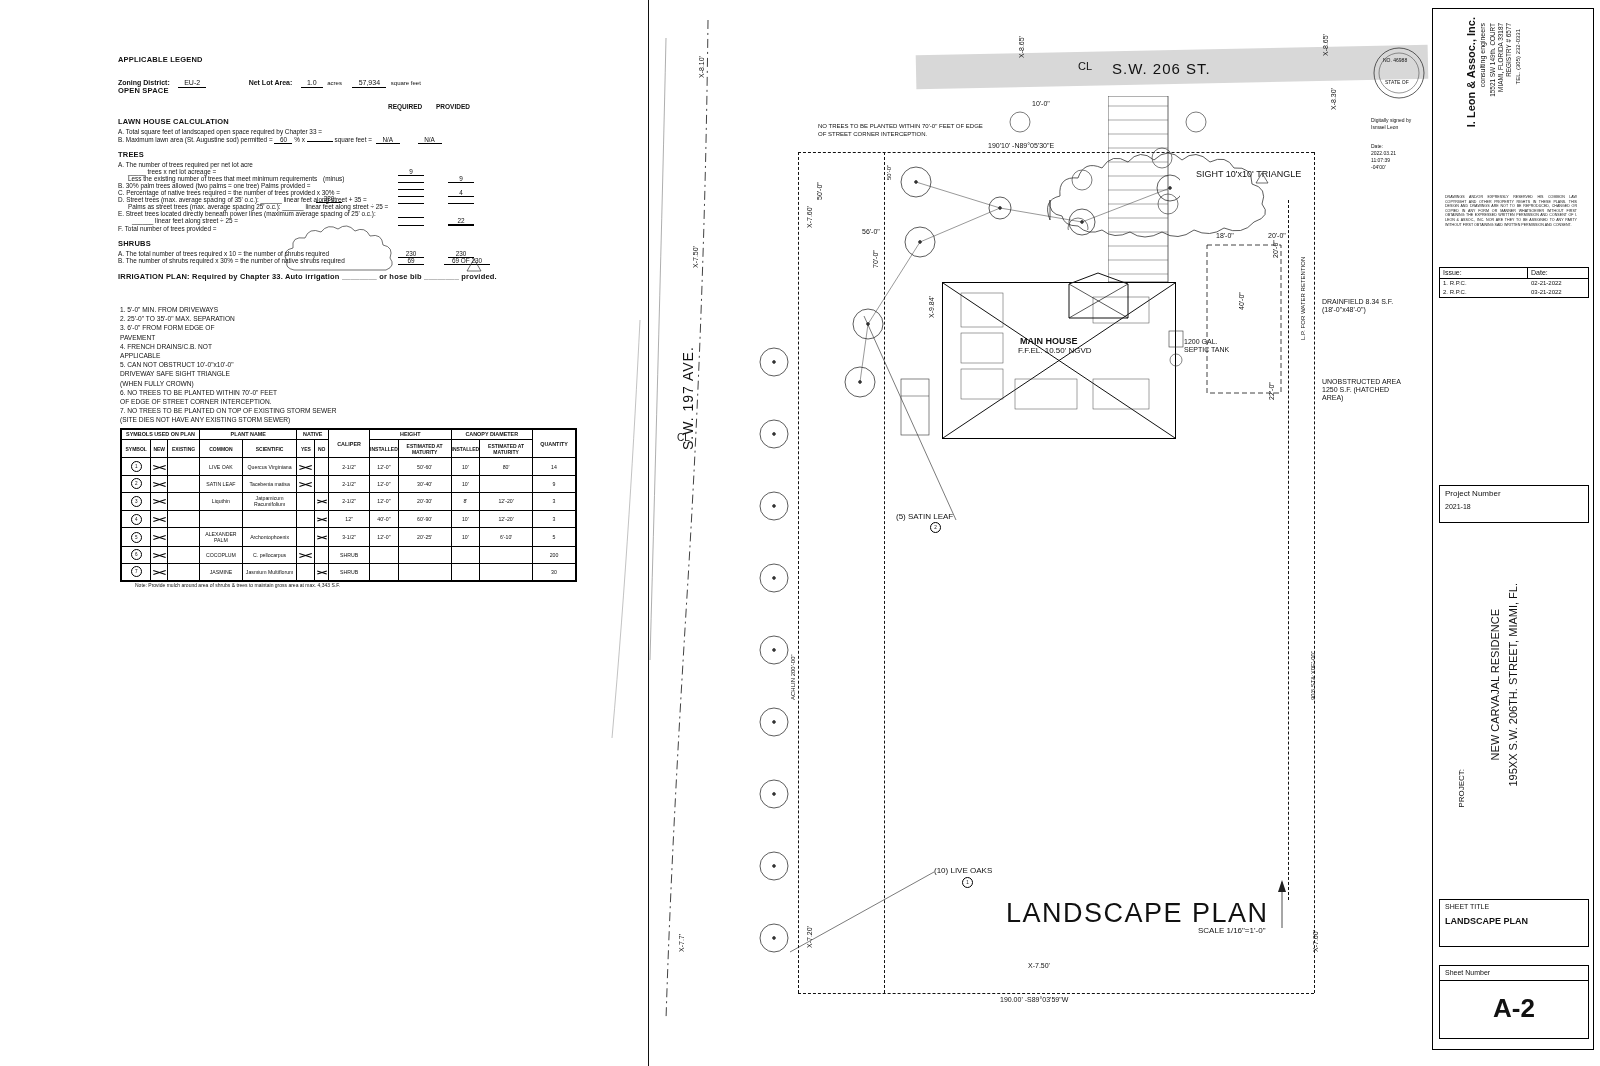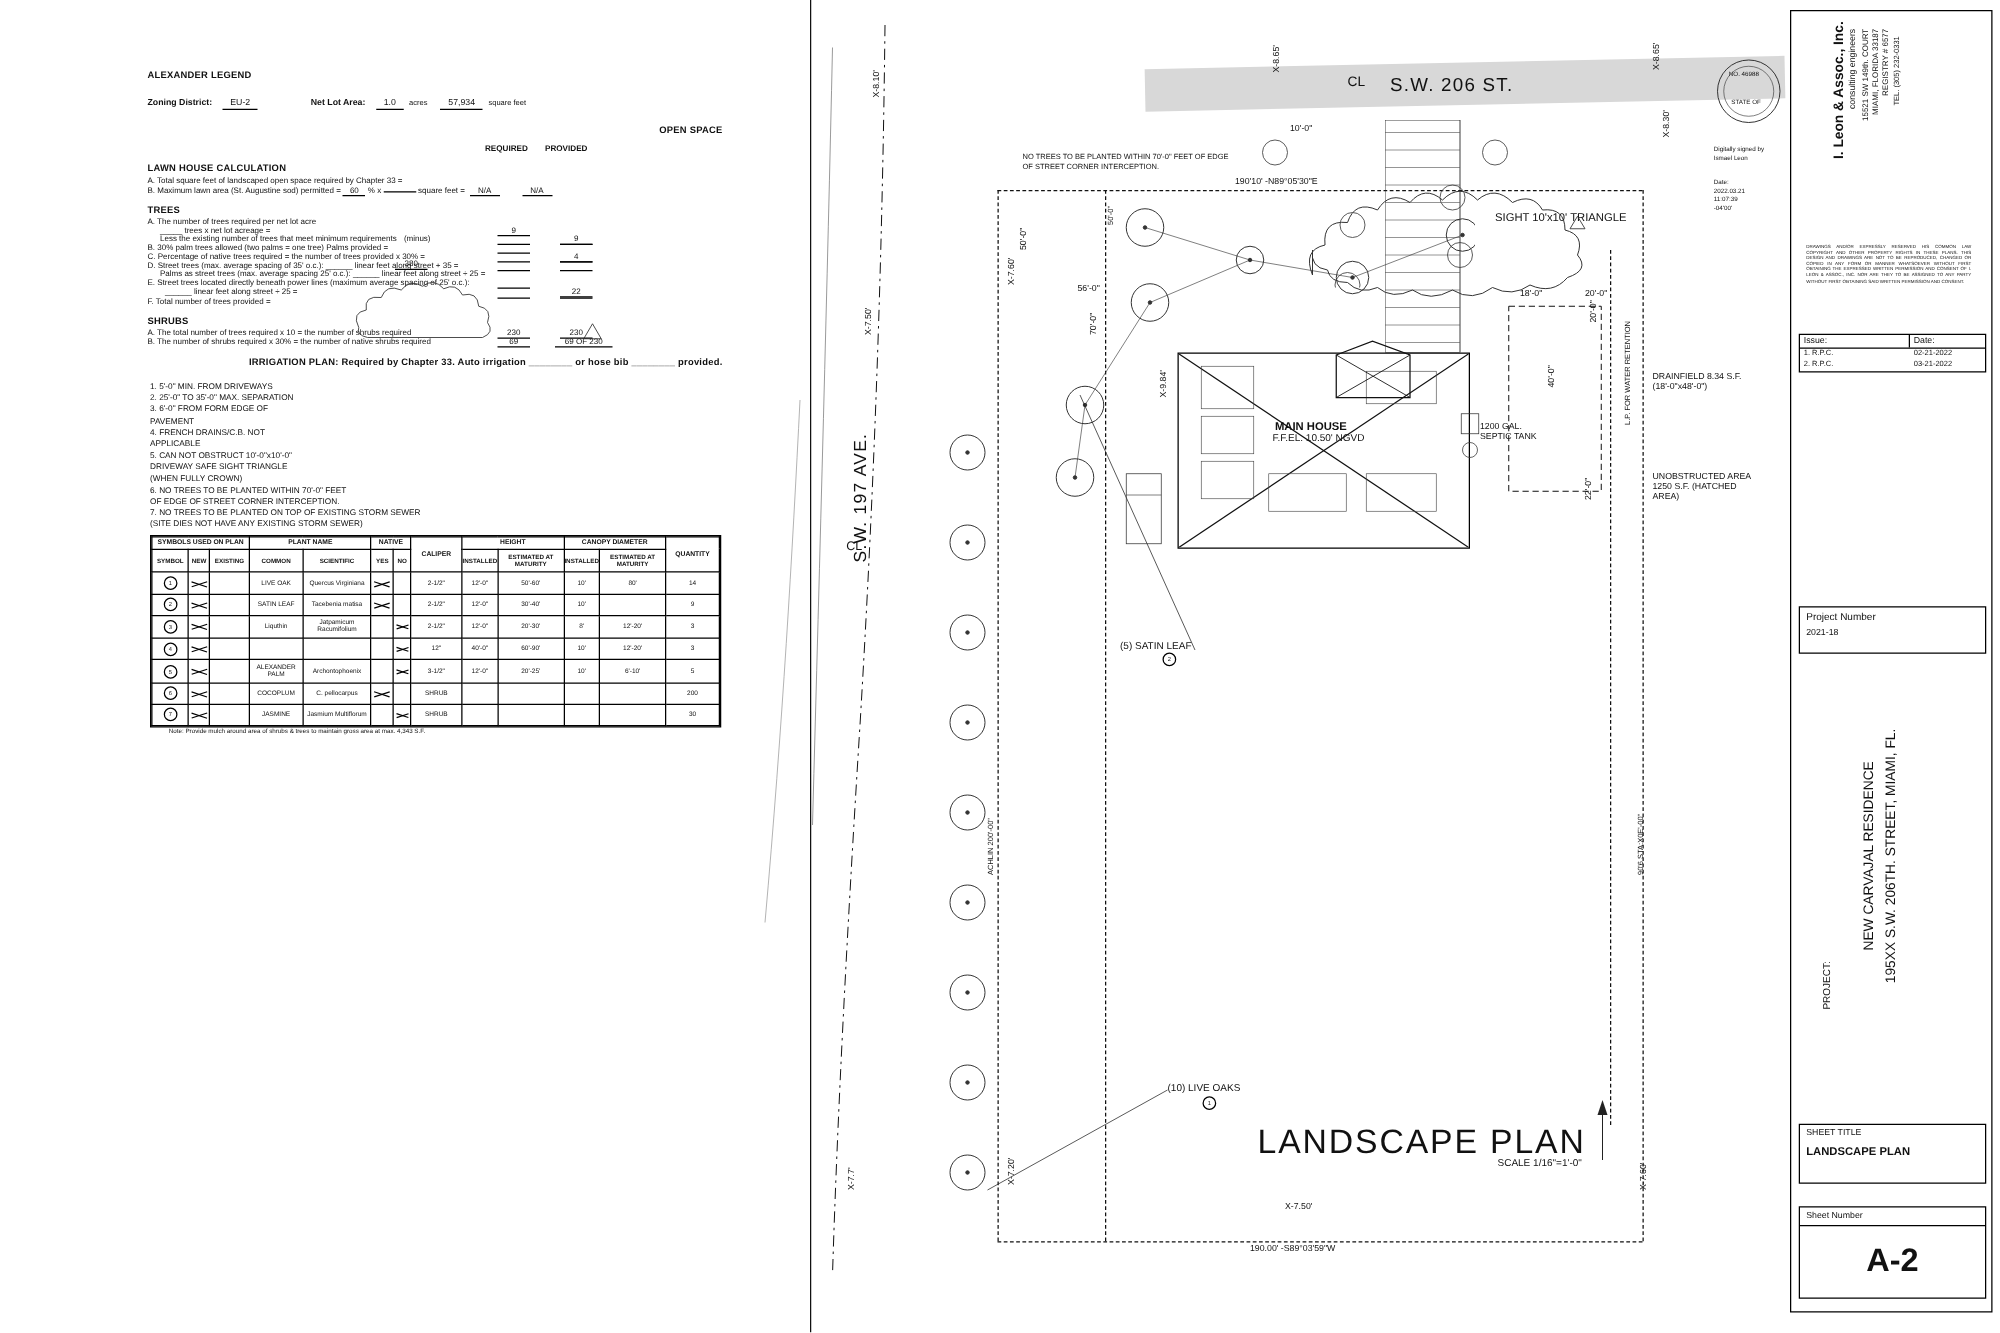--- a/index.html
+++ b/index.html
@@ -52,33 +52,33 @@
   #house{position:absolute;left:942px;top:282px;width:232px;height:155px;border:1.4px solid #000;background:#fff;}
   #house .x1,#house .x2{position:absolute;left:0;top:0;width:100%;height:100%;}
   .streetband{position:absolute;background:#d8d8d8;border:0;}
 </style>
 </head>
 <body>
 
 <div class="sheet">
 
   <div class="abs" id="legend">
-    <div class="hdr">ALEXANDER LEGEND</div>
+    <div class="hdr">APPLICABLE LEGEND</div>
 
     <div style="margin-top:7px;position:relative;height:10px;">
       <span class="t7 b">Zoning District:</span>
       <span class="t7 ul" style="margin-left:4px;">EU-2</span>
       <span class="t7 b" style="margin-left:38px;">Net Lot Area:</span>
       <span class="t7 ul" style="margin-left:4px;min-width:22px;">1.0</span>
       <span class="t6">acres</span>
       <span class="t7 ul" style="margin-left:6px;min-width:34px;">57,934</span>
       <span class="t6">square feet</span>
     </div>
 
-    <div class="hdr" style="margin-top:18px;text-align:right;">OPEN SPACE</div>
+    <div class="hdr" style="margin-top:5px;">OPEN SPACE</div>
 
     <div style="position:relative;height:12px;margin-top:8px;">
       <span class="colhdr" style="left:270px;">REQUIRED</span>
       <span class="colhdr" style="left:318px;">PROVIDED</span>
     </div>
 
     <div class="hdr" style="margin-top:2px;">LAWN HOUSE CALCULATION</div>
     <div class="it" style="margin-top:2px;">A.  Total square feet of landscaped open space required by Chapter 33 =</div>
     <div class="it" style="margin-top:1px;">
       <span>B.  Maximum lawn area (St. Augustine sod) permitted =</span>
@@ -139,21 +139,21 @@
       <span>A.  The total number of trees required  x  10  =  the number of shrubs required</span>
       <span class="ul" style="min-width:26px;position:absolute;left:280px;">230</span>
       <span class="ul" style="min-width:26px;position:absolute;left:330px;">230</span>
     </div>
     <div class="it" style="position:relative;">
       <span>B.  The number of shrubs required x 30%  =  the number of native shrubs required</span>
       <span class="ul" style="min-width:26px;position:absolute;left:280px;">69</span>
       <span class="ul" style="min-width:46px;position:absolute;left:326px;">69  OF  230</span>
     </div>
 
-    <div class="hdr" style="margin-top:8px;font-weight:bold;text-align:right;">IRRIGATION PLAN:  Required by Chapter 33.  Auto irrigation ________ or hose bib ________ provided.</div>
+    <div class="hdr" style="margin-top:8px;font-weight:bold;">IRRIGATION PLAN:  Required by Chapter 33.  Auto irrigation ________ or hose bib ________ provided.</div>
   </div>
 
   <svg class="abs" style="left:282px;top:222px;" width="180" height="60">
     <path d="M5,40 q-6,-12 6,-14 q-2,-12 12,-10 q4,-11 16,-6 q7,-9 17,-3 q9,-7 17,2 q10,-5 15,5 q12,-3 13,9 q11,2 7,13 q6,8 -4,12 l-92,0 q-9,-2 -7,-8 z" fill="none" stroke="#333" stroke-width="0.7"></path>
   </svg>
   <svg class="abs" style="left:466px;top:258px;" width="16" height="14">
     <polygon points="8,1 15,13 1,13" fill="none" stroke="#333" stroke-width="0.7"></polygon>
   </svg>
 
   <div class="abs" id="notes">

